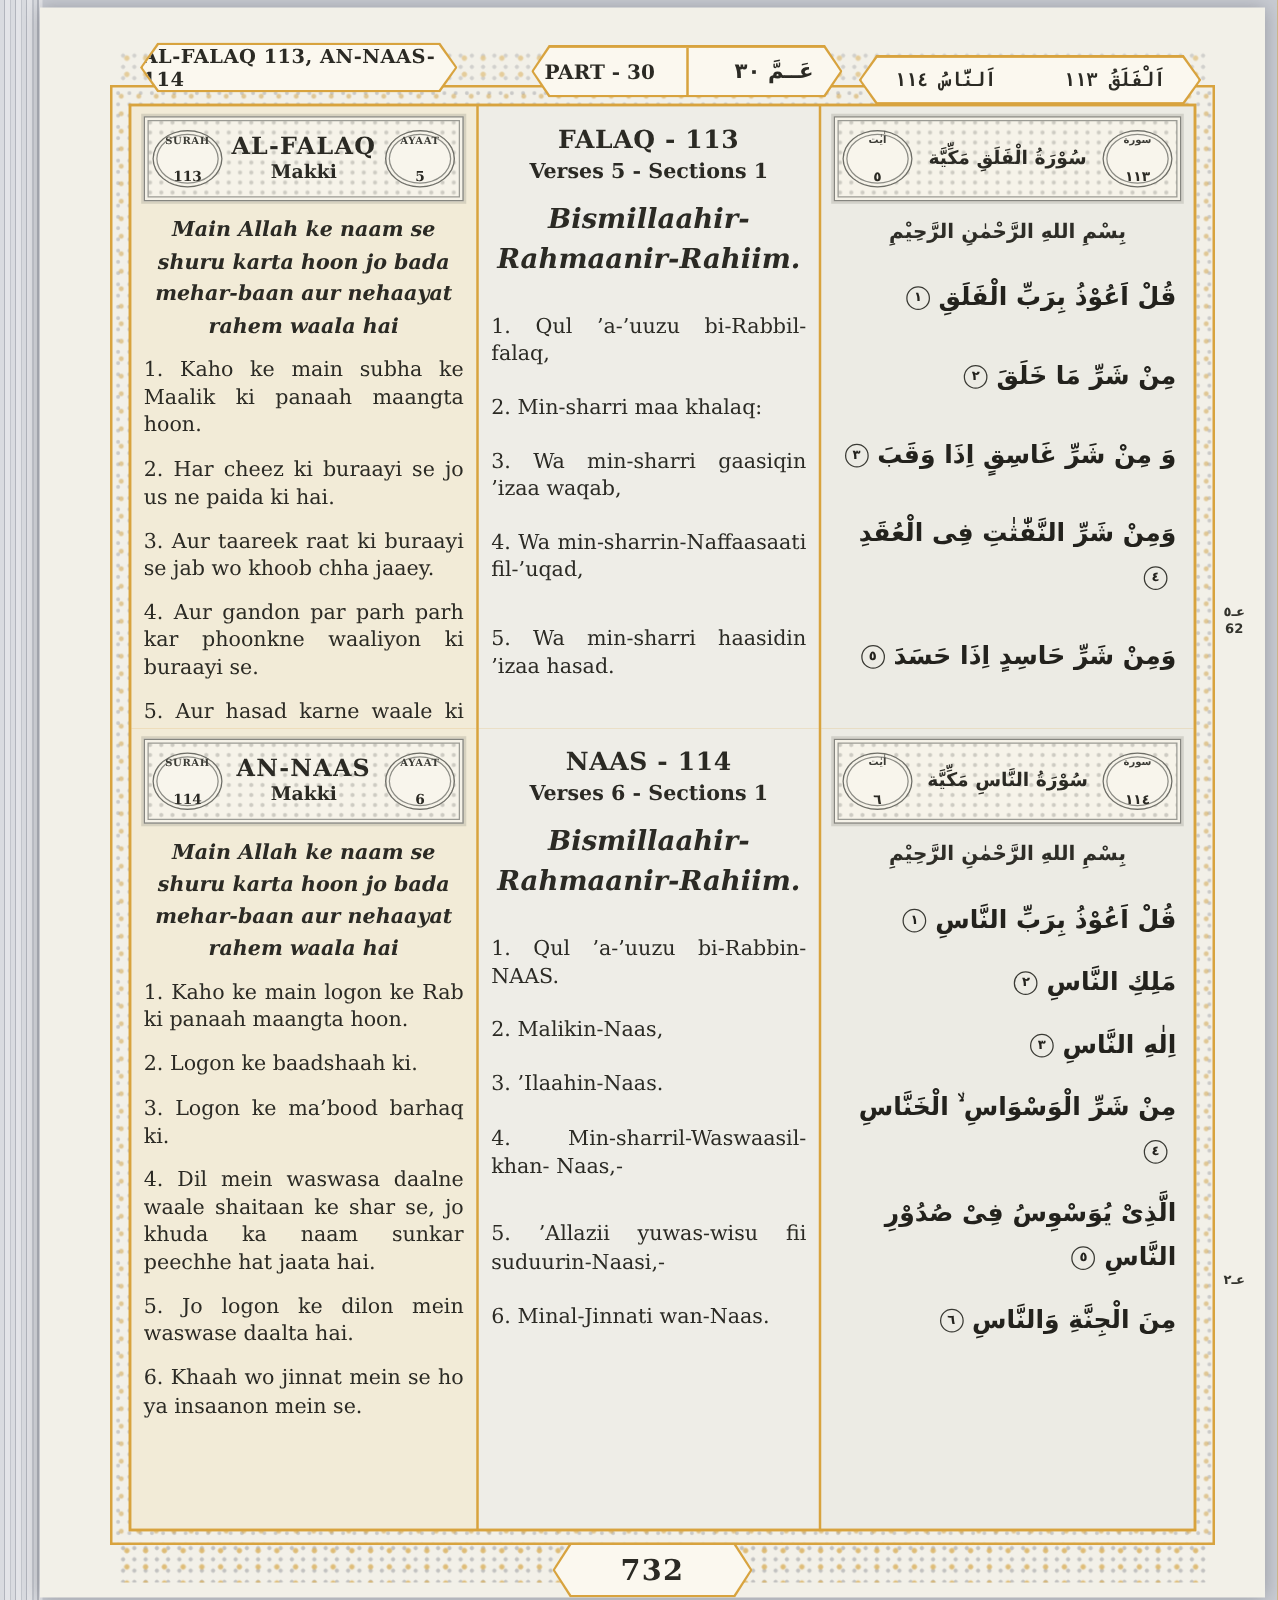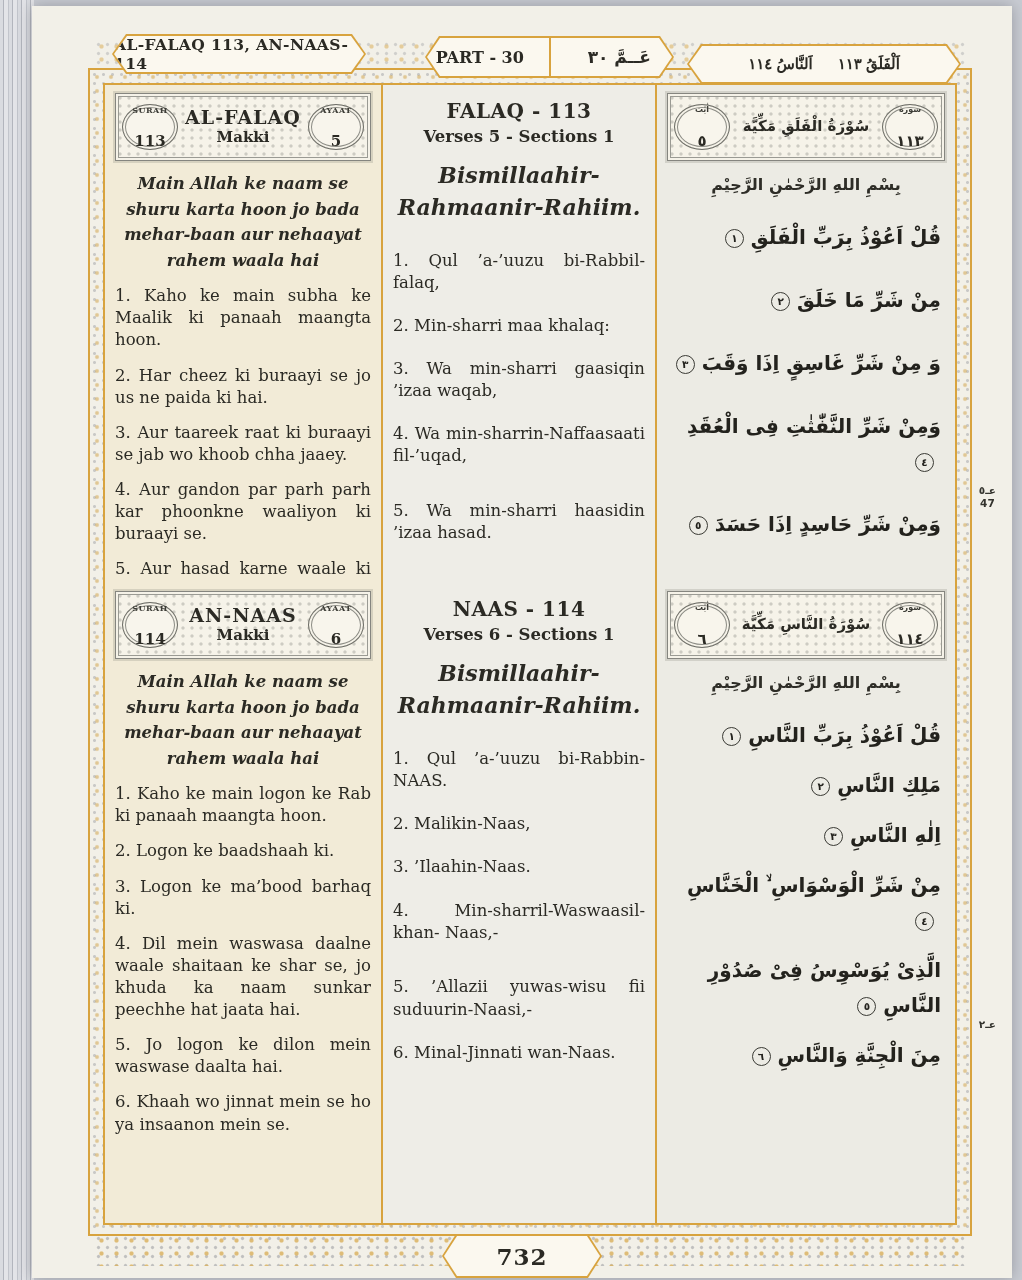--- a/index.html
+++ b/index.html
@@ -36,21 +36,21 @@
     font-weight:bold;
   }
   .header-left{top:28px;left:80px;width:250px;height:36px;}
   .header-left .cartouche-inner{font-size:15.5px;letter-spacing:.4px;}
   .header-center{top:30px;left:393px;width:245px;height:38px;}
   .header-center .cartouche-inner{gap:16px;}
   .part-en{flex:1;text-align:center;font-size:16px;}
   .part-divider{width:2px;align-self:stretch;background:#d8a33e;}
   .part-ar{flex:1;text-align:center;font-size:17px;font-family:"DejaVu Sans",sans-serif;direction:rtl;}
   .header-right{top:38px;left:655px;width:270px;height:36px;}
-  .header-right .cartouche-inner{font-family:Liberation Sans, sans-serif;font-size:15px;direction:rtl;white-space:pre;}
+  .header-right .cartouche-inner{font-family:Liberation Mono, monospace;font-size:15px;direction:rtl;white-space:pre;}
   .page-num-cartouche{bottom:0;left:50%;transform:translateX(-50%);width:156px;height:40px;z-index:6;}
   .page-num-cartouche .cartouche-inner{font-size:23px;letter-spacing:1px;}
   
   .orn{
     position:absolute;
     background-image:
       radial-gradient(circle, rgba(213,164,66,.85) 1.4px, transparent 2.8px),
       radial-gradient(circle, rgba(130,132,140,.55) 1px, transparent 2.2px);
     background-size:15px 13px, 9px 9px;
     opacity:.8;
@@ -97,21 +97,21 @@
     padding:7px 6px;height:52px;direction:ltr;
   }
   .oval{
     width:54px;height:44px;flex:0 0 auto;
     border:1px solid #6d6d66;border-radius:50%;
     box-shadow:inset 0 0 0 2px #f6f3e9, inset 0 0 0 3px #8d8d86;
     display:flex;flex-direction:column;align-items:center;justify-content:center;
     background:#f8f5ec;line-height:1;
   }
   .oval-label{font-size:8px;letter-spacing:.5px;font-weight:bold;color:#3c3c36;}
-  .oval-num{font-size:15px;font-weight:bold;margin-top:20px;}
+  .oval-num{font-size:11px;font-weight:bold;margin-top:20px;}
   .ornate-center{flex:1;text-align:center;line-height:1.05;}
   .surah-name{font-size:19px;font-weight:bold;letter-spacing:1px;}
   .surah-type{font-size:15px;font-weight:bold;margin-top:2px;}
   .ornate-box.arabic-box .oval-label,
   .ornate-box.arabic-box .oval-num{font-family:"DejaVu Sans",sans-serif;}
   .ornate-box.arabic-box .surah-title-ar{font-size:15px;font-weight:bold;font-family:"DejaVu Sans",sans-serif;}
   
   .bismillah-tr{
     font-style:italic;font-weight:bold;font-size:16.5px;text-align:center;
     line-height:1.55;margin:10px 2px 12px 2px;
@@ -291,21 +291,21 @@
           <p class="averse tight mt-lg"><span>مِنْ شَرِّ الْوَسْوَاسِ ۙ الْخَنَّاسِ</span><span class="ayah-num">٤</span></p>
           <p class="averse tight mt-lg"><span>الَّذِىْ يُوَسْوِسُ فِىْ صُدُوْرِ النَّاسِ</span><span class="ayah-num">٥</span></p>
           <p class="averse tight mt-md"><span>مِنَ الْجِنَّةِ وَالنَّاسِ</span><span class="ayah-num">٦</span></p>
         </div>
 
       </div>
     </div>
   </div>
 
   <div class="ruku-marker m1">عـ٥
-47</div>
+62</div>
   <div class="ruku-marker m2">عـ٢</div>
 
   <div class="orn bottom-band"></div>
   <div class="cartouche page-num-cartouche">
     <div class="cartouche-inner">
       <span>732</span>
     </div>
   </div>
 
 </div>

